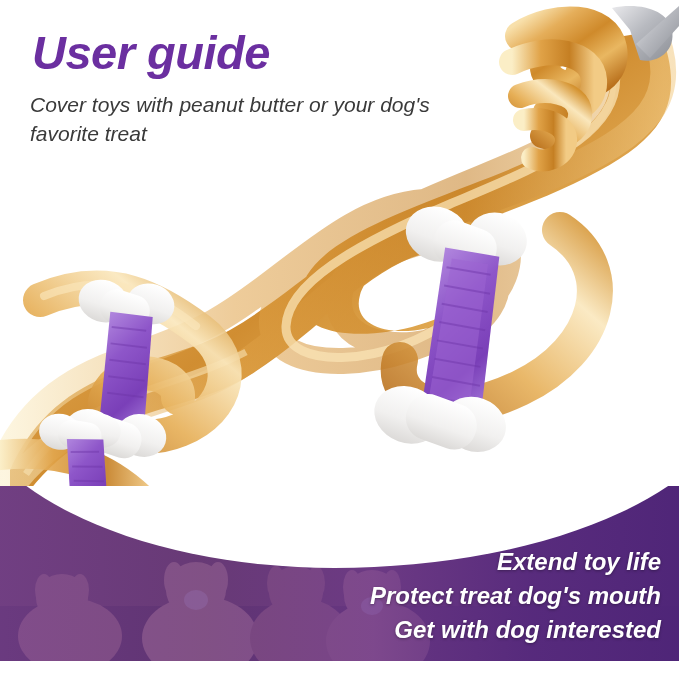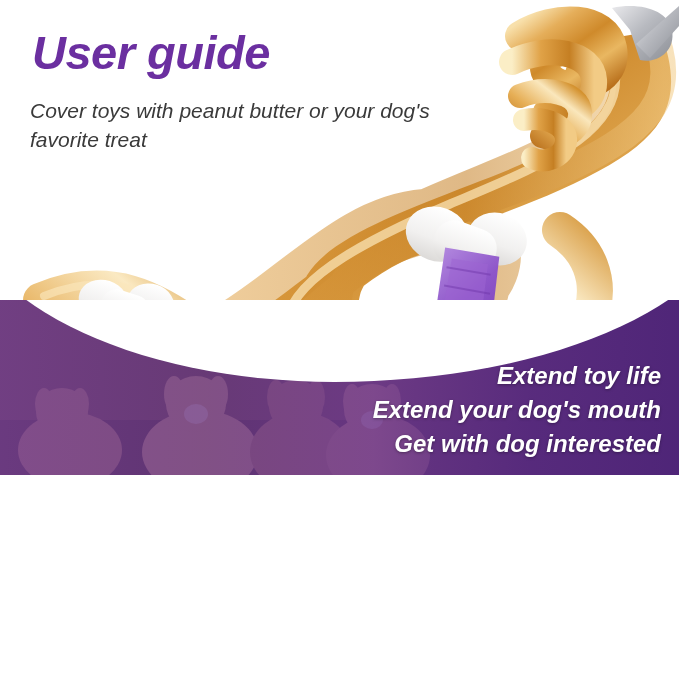--- a/index.html
+++ b/index.html
@@ -6,21 +6,21 @@
     margin: 0;
     padding: 0;
     background: #ffffff;
   }
   body {
     font-family: "Liberation Sans", sans-serif;
   }
   #poster {
     position: relative;
     width: 679px;
-    height: 475px;
+    height: 661px;
     overflow: hidden;
     background: #ffffff;
   }
 
   
   .art-layer {
     position: absolute;
     inset: 0;
     width: 679px;
     height: 679px;
@@ -35,21 +35,21 @@
     font-weight: bold;
     font-style: italic;
     color: #6b2fa0;
     letter-spacing: -0.5px;
     line-height: 1.05;
     white-space: nowrap;
   }
   .subtitle {
     position: absolute;
     left: 30px;
-    top: 97px;
+    top: 91px;
     width: 420px;
     font-size: 21px;
     font-style: italic;
     color: #3a3a3a;
     line-height: 1.38;
   }
 
   
   .bottom-band {
     position: absolute;
@@ -282,18 +282,18 @@
           <ellipse cx="392" cy="101" rx="9" ry="17"></ellipse>
           <ellipse cx="372" cy="120" rx="11" ry="9" fill="#eed3a7"></ellipse>
         </g>
       </svg>
     </div>
     <div class="band-tint"></div>
     <div class="band-curve"></div>
 
     <div class="benefits">
       <div>Extend toy life</div>
-      <div>Extend your dog's mouth</div>
+      <div>Protect treat dog's mouth</div>
       <div>Get with dog interested</div>
     </div>
   </div>
 
 </div>
 
 </body></html>

